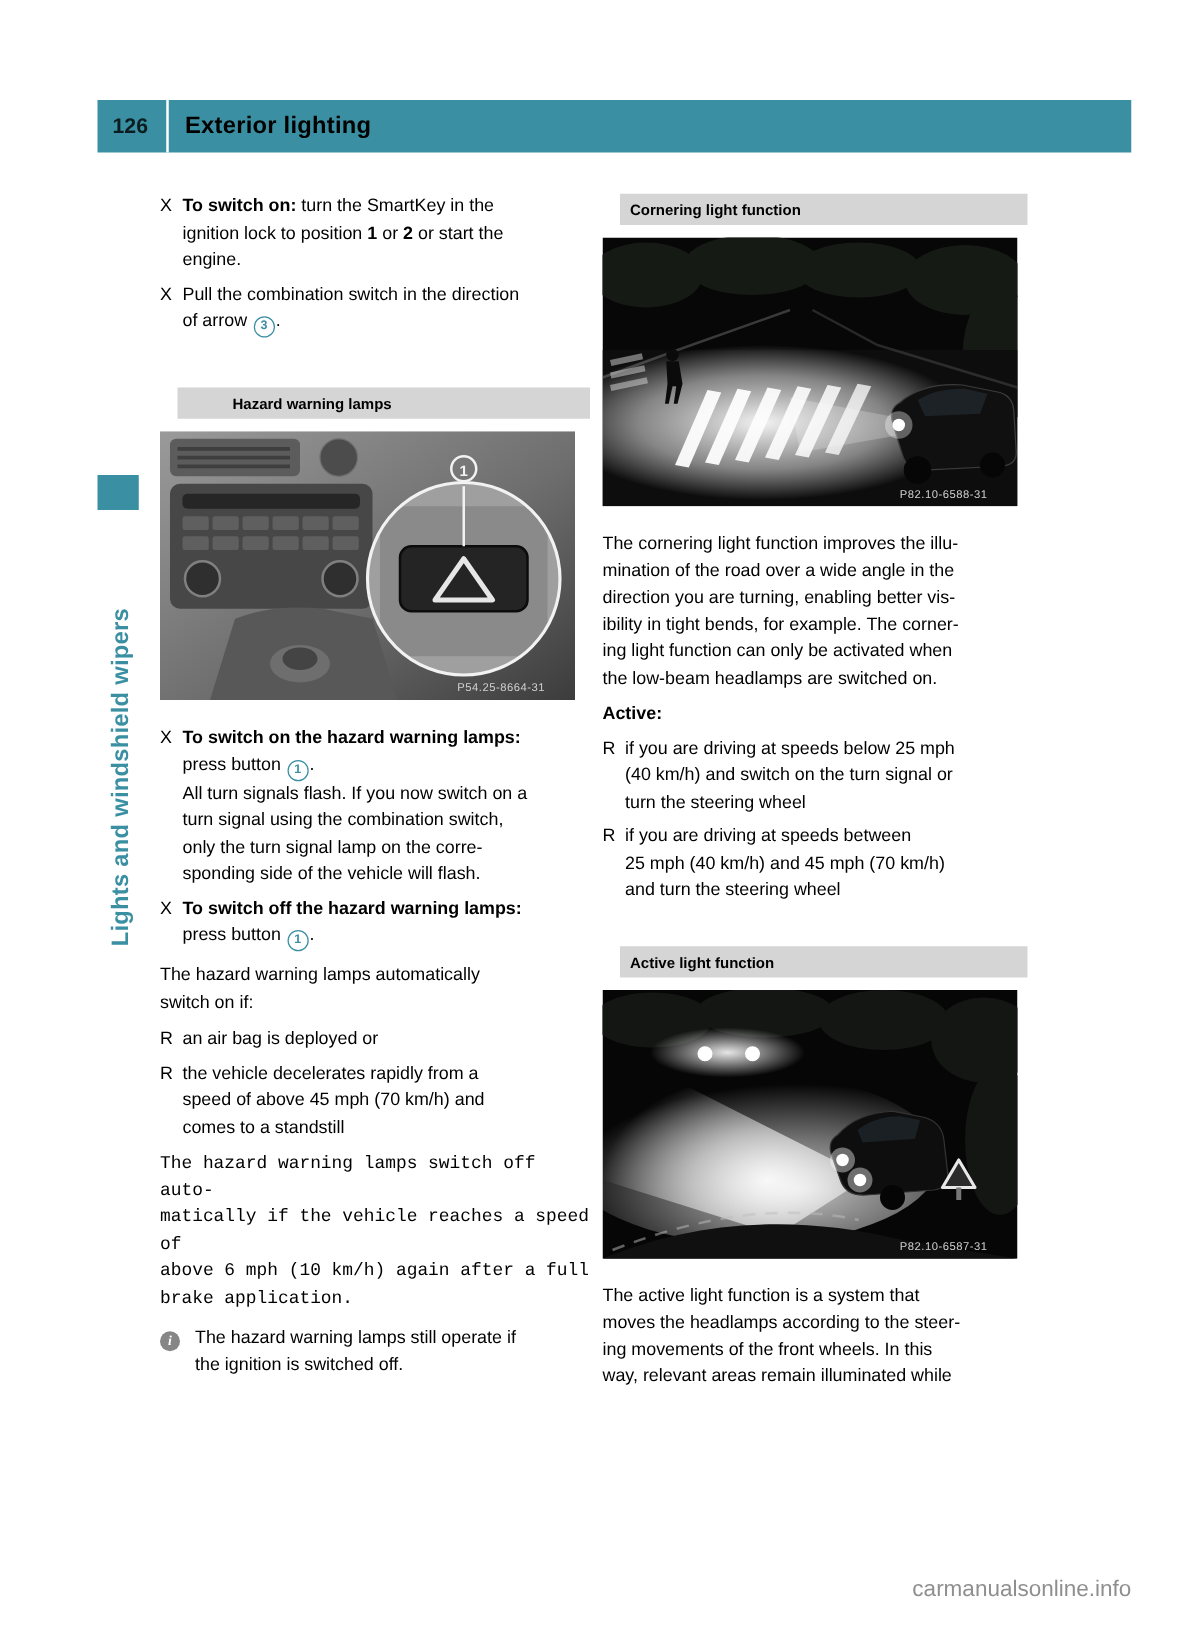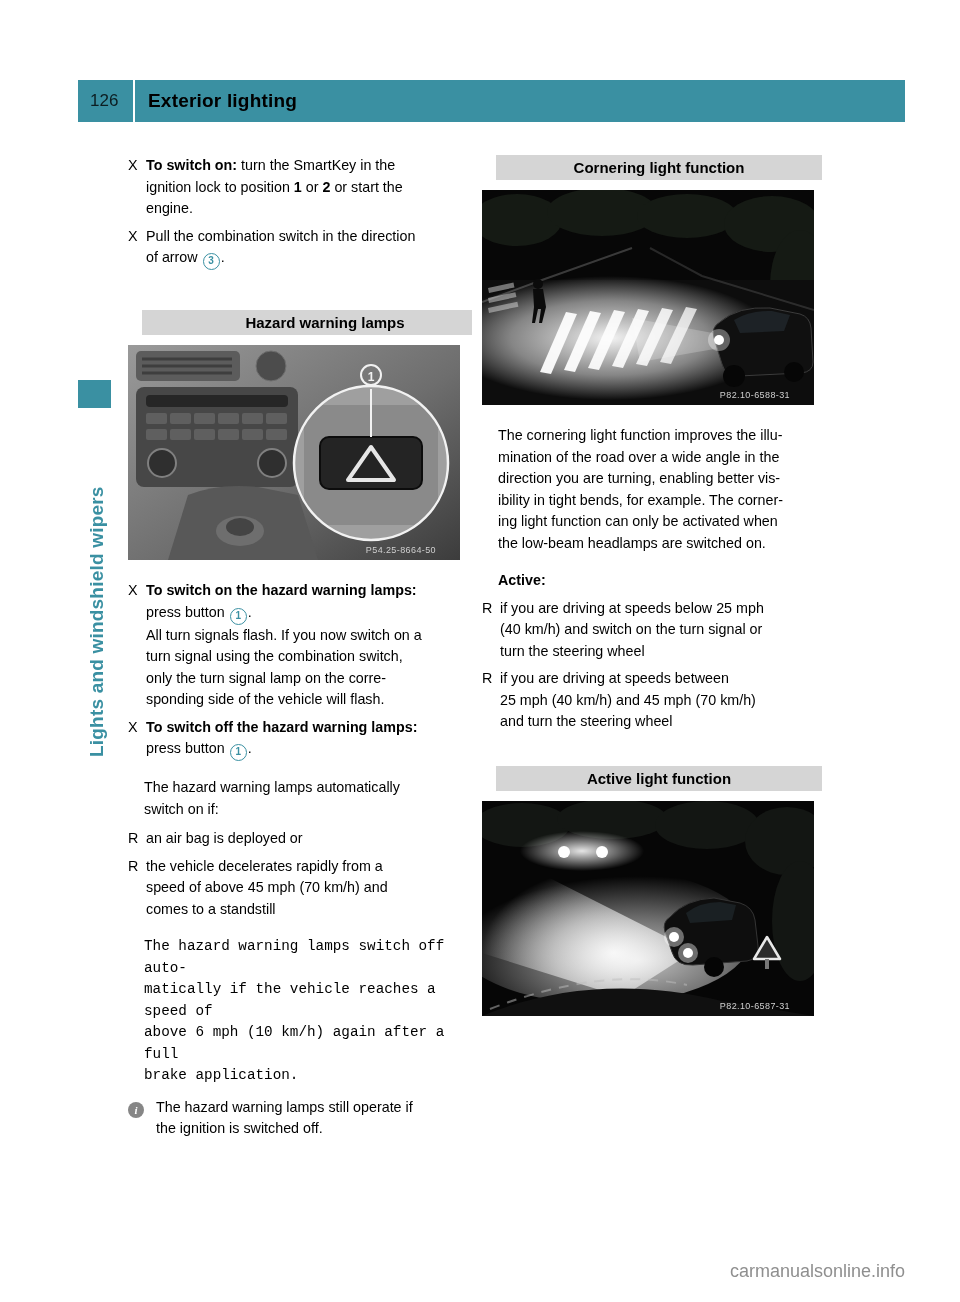--- a/index.html
+++ b/index.html
@@ -7,40 +7,40 @@
     position:relative; width:960px; height:1302px; background:#ffffff;
     font-family:"Liberation Sans","DejaVu Sans",sans-serif; color:#000;
     overflow:hidden;
   }
   
   .band {
     position:absolute; left:78px; top:80px; width:827px; height:42px;
     background:#3a90a2; display:flex; align-items:center;
   }
   .pnum {
-    width:43px; padding-left:12px; font-size:17px; font-weight:normal; color:#0c1d21;
+    width:43px; padding-left:12px; font-size:17px; font-weight:bold; color:#0c1d21;
   }
   .hdivider { width:2px; height:42px; background:#ffffff; margin-right:13px; }
   .ptitle { font-size:19px; font-weight:bold; color:#000000; letter-spacing:0.2px; }
 
   
   .vtab { position:absolute; left:78px; top:380px; width:33px; height:28px; background:#3a90a2; }
   .vlabel {
     position:absolute; left:86px; top:757px; width:330px;
     transform:rotate(-90deg); transform-origin:0 0;
     font-size:19px; font-weight:bold; color:#3a90a2; white-space:nowrap; letter-spacing:0.2px;
   }
 
   
   .col { position:absolute; top:155px; }
   .col-left  { left:128px; width:344px; }
   .col-right { left:482px; width:340px; }
 
   .para, .btext { font-size:14.3px; line-height:21.5px; }
-  .para { margin:16px; }
+  .para { margin:0; }
   b { font-weight:bold; }
 
   .bullet { display:flex; }
   .bullet .marker { flex:0 0 18px; font-size:14.3px; line-height:21.5px; }
   .bullet .btext  { flex:1; }
   .bullet.info .marker { flex:0 0 28px; padding-top:2px; }
 
   .info-ic {
     display:inline-block; width:16px; height:16px; border-radius:50%;
     background:#868686; color:#fff; text-align:center; line-height:16px;
@@ -48,22 +48,22 @@
     font-family:"Liberation Serif","DejaVu Serif",serif;
   }
 
   .sym {
     display:inline-block; width:15px; height:15px; border:1px solid #3a90a2;
     border-radius:50%; color:#3a90a2; font-size:10px; line-height:14px;
     text-align:center; font-weight:bold; vertical-align:-2px; margin:0 1px;
   }
 
   .section-h {
-    background:#d5d5d5; font-size:15px; line-height:18px; font-weight:bold;
-    padding:4px 8px 3px; margin:0 0 10px 14px;text-align:center;
+    background:#d5d5d5; font-size:12px; line-height:18px; font-weight:bold;
+    padding:4px 8px 3px; margin:0 0 10px 14px;
   }
   .gap-top40 { margin-top:40px;padding-left:44px; }
   .gap-top33 { margin-top:33px; }
 
   .mb0{margin-bottom:0;} .mb6{margin-bottom:6px;} .mb7{margin-bottom:7px;}
   .mb8{margin-bottom:8px;} .mb9{margin-bottom:9px;} .mb10{margin-bottom:10px;font-family:Liberation Mono, monospace;}
   .mb20{margin-bottom:20px;}
 
   .figure { position:relative; width:332px; margin:0 0 20px 0; }
   .figure svg { display:block; }
@@ -154,21 +154,21 @@
         <g clip-path="url(#f1clip)">
           <rect x="166" y="41" width="154" height="154" fill="#9f9f9f"></rect>
           <rect x="176" y="60" width="134" height="120" fill="#8a8a8a"></rect>
           <rect x="192" y="92" width="102" height="52" rx="9" fill="#242424" stroke="#0c0c0c" stroke-width="2"></rect>
           <path d="M243 102 L266 135 L220 135 Z" fill="none" stroke="#e6e6e6" stroke-width="4" stroke-linejoin="round"></path>
         </g>
         <circle cx="243" cy="118" r="77" fill="none" stroke="#f2f2f2" stroke-width="2.5"></circle>
         <line x1="243" y1="44" x2="243" y2="92" stroke="#f2f2f2" stroke-width="2"></line>
       </svg>
       <span class="callout">1</span>
-      <span class="figcode">P54.25-8664-50</span>
+      <span class="figcode">P54.25-8664-31</span>
     </figure>
 
     <div class="bullet mb6">
       <span class="marker">X</span>
       <div class="btext"><b>To switch on the hazard warning lamps:</b><br>press button <span class="sym">1</span>.<br>All turn signals flash. If you now switch on a<br>turn signal using the combination switch,<br>only the turn signal lamp on the corre-<br>sponding side of the vehicle will flash.</div>
     </div>
 
     <div class="bullet mb9">
       <span class="marker">X</span>
       <div class="btext"><b>To switch off the hazard warning lamps:</b><br>press button <span class="sym">1</span>.</div>
@@ -305,18 +305,19 @@
           <ellipse cx="232" cy="166" rx="10" ry="10" fill="#050505"></ellipse>
         </g>
         <g>
           <polygon points="285,136 298,158 272,158" fill="#2b2b2b" stroke="#e8e8e8" stroke-width="2.5" stroke-linejoin="round"></polygon>
           <rect x="283" y="158" width="4" height="10" fill="#777777"></rect>
         </g>
       </svg>
       <span class="figcode">P82.10-6587-31</span>
     </figure>
 
+    <div class="para mb0">The active light function is a system that<br>moves the headlamps according to the steer-<br>ing movements of the front wheels. In this<br>way, relevant areas remain illuminated while</div>
 
   </section>
 
   <div class="watermark">carmanualsonline.info</div>
 
 </div>
 
 </body></html>

